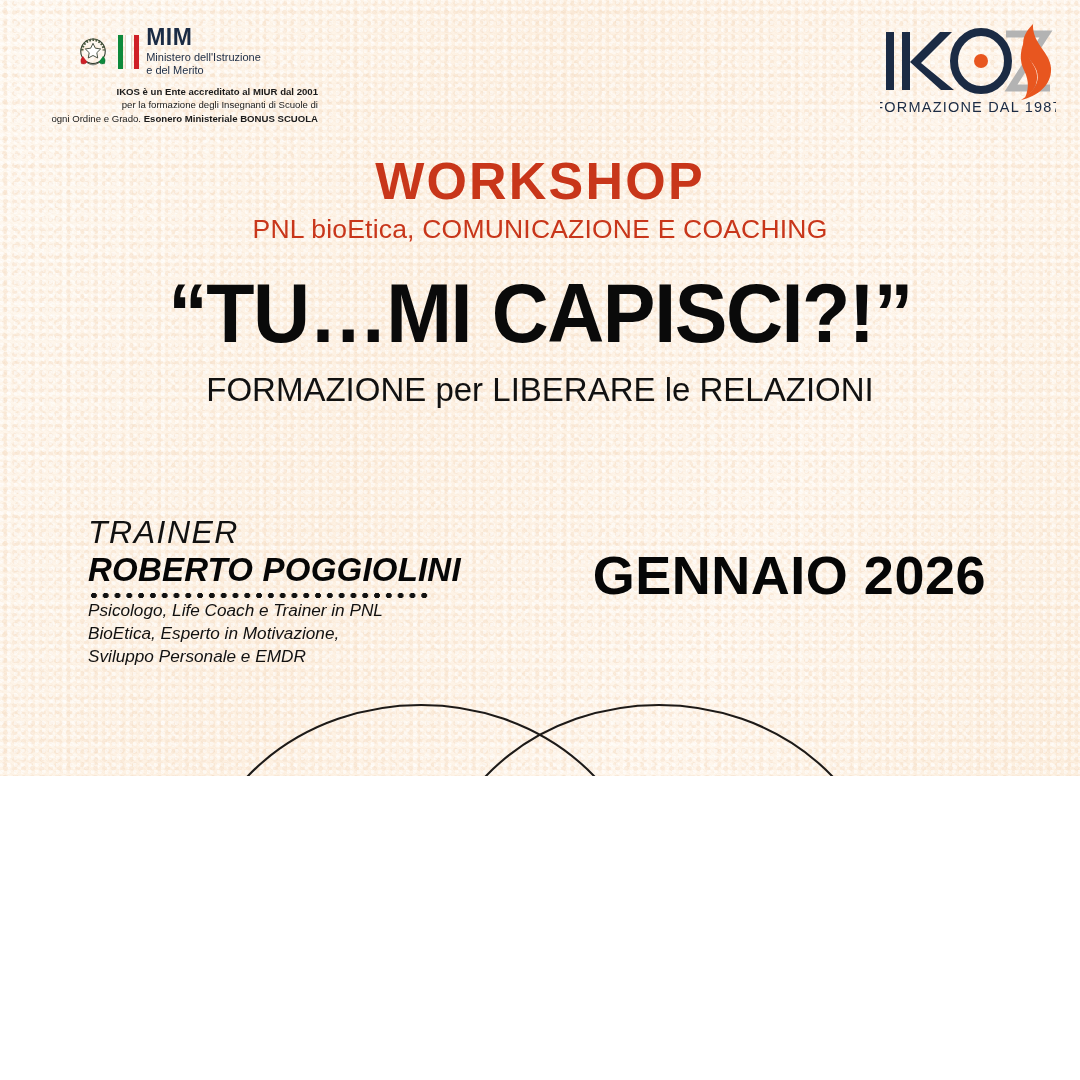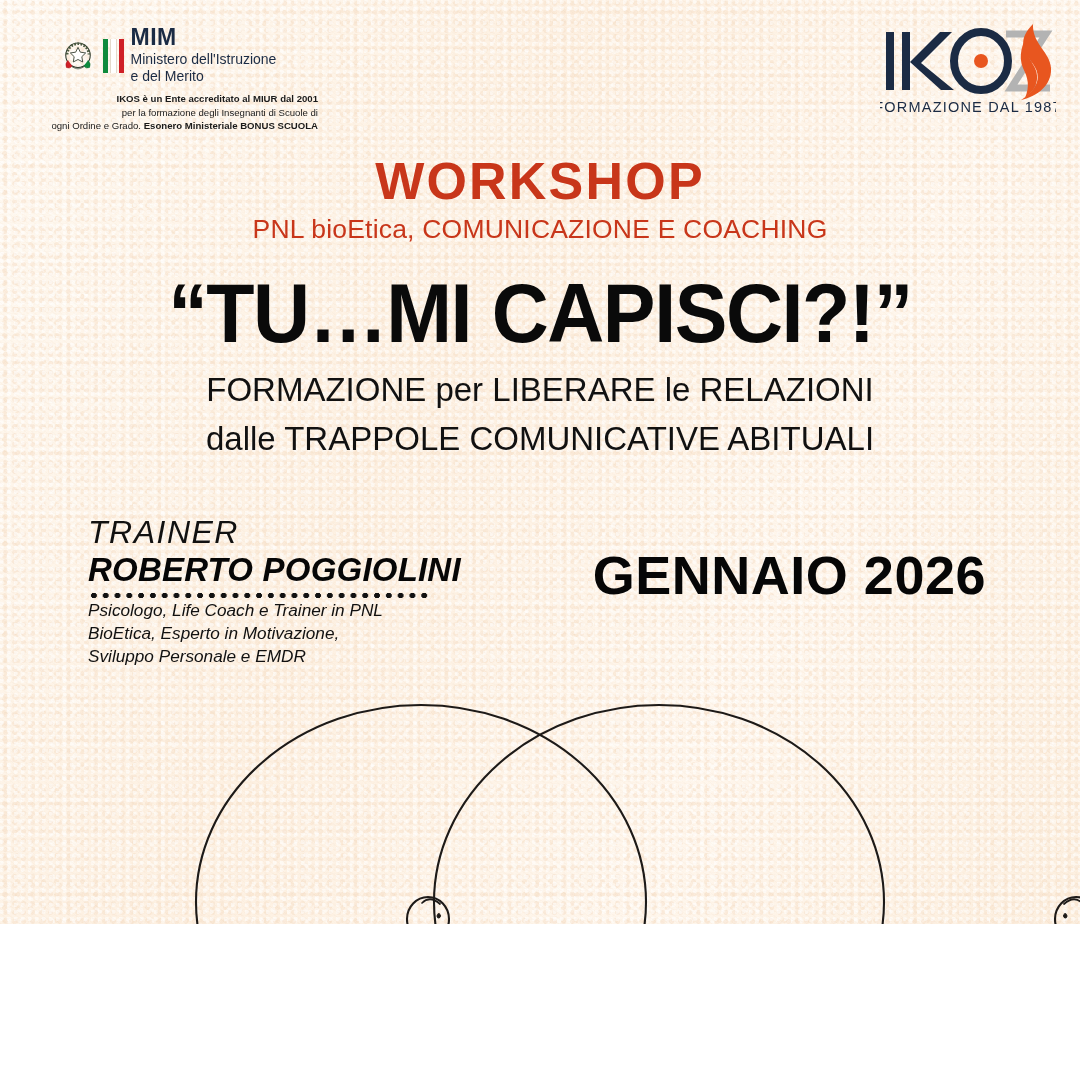--- a/index.html
+++ b/index.html
@@ -3,21 +3,21 @@
 <meta charset="utf-8">
 <style>
   html, body {
     margin: 0;
     padding: 0;
     background: #ffffff;
   }
   #poster {
     position: relative;
     width: 1080px;
-    height: 924px;
+    height: 776px;
     overflow: hidden;
     background-color: #fdf1e2;
     background-image:
       radial-gradient(circle at 18% 22%, rgba(255,255,255,0.55) 0 2px, rgba(0,0,0,0) 3px),
       radial-gradient(circle at 62% 38%, rgba(247,226,205,0.55) 0 2px, rgba(0,0,0,0) 3px),
       radial-gradient(circle at 81% 72%, rgba(255,255,255,0.45) 0 2px, rgba(0,0,0,0) 3px),
       radial-gradient(circle at 35% 81%, rgba(246,223,199,0.5) 0 2px, rgba(0,0,0,0) 3px),
       linear-gradient(115deg, rgba(255,250,243,0.85) 0%, rgba(253,238,222,0.4) 40%, rgba(255,247,238,0.8) 70%, rgba(251,235,216,0.45) 100%),
       linear-gradient(#fdf1e2, #fdf1e2);
     background-size: 7px 7px, 9px 9px, 11px 11px, 13px 13px, 100% 100%, 100% 100%;
@@ -72,21 +72,21 @@
     text-align: left;
     line-height: 1;
   }
   .mim-title {
     font-size: 23px;
     font-weight: bold;
     letter-spacing: 0.5px;
     color: #1b2b44;
   }
   .mim-sub {
-    font-size: 14px;
+    font-size: 11px;
     color: #1b2b44;
     line-height: 1.22;
     margin-top: 2px;
     white-space: pre-line;
   }
   .accred {
     margin-top: 7px;
     font-size: 9.6px;
     line-height: 1.42;
     color: #1a1a1a;
@@ -266,21 +266,20 @@
   </div>
 
   <div class="workshop">
     <div class="workshop-kicker">WORKSHOP</div>
     <div class="workshop-sub">PNL bioEtica, COMUNICAZIONE E COACHING</div>
   </div>
 
   <div class="main-title">“TU…MI CAPISCI?!”</div>
   <div class="subtitle">
     <div>FORMAZIONE per LIBERARE le RELAZIONI</div>
-    <div>dalle TRAPPOLE COMUNICATIVE ABITUALI</div>
   </div>
 
   <div class="trainer">
     <div class="trainer-label">TRAINER</div>
     <div class="trainer-name">ROBERTO POGGIOLINI</div>
     <div class="dotted-rule"></div>
     <div class="trainer-desc">Psicologo, Life Coach e Trainer in PNL
 BioEtica, Esperto in Motivazione,
 Sviluppo Personale e EMDR</div>
   </div>

